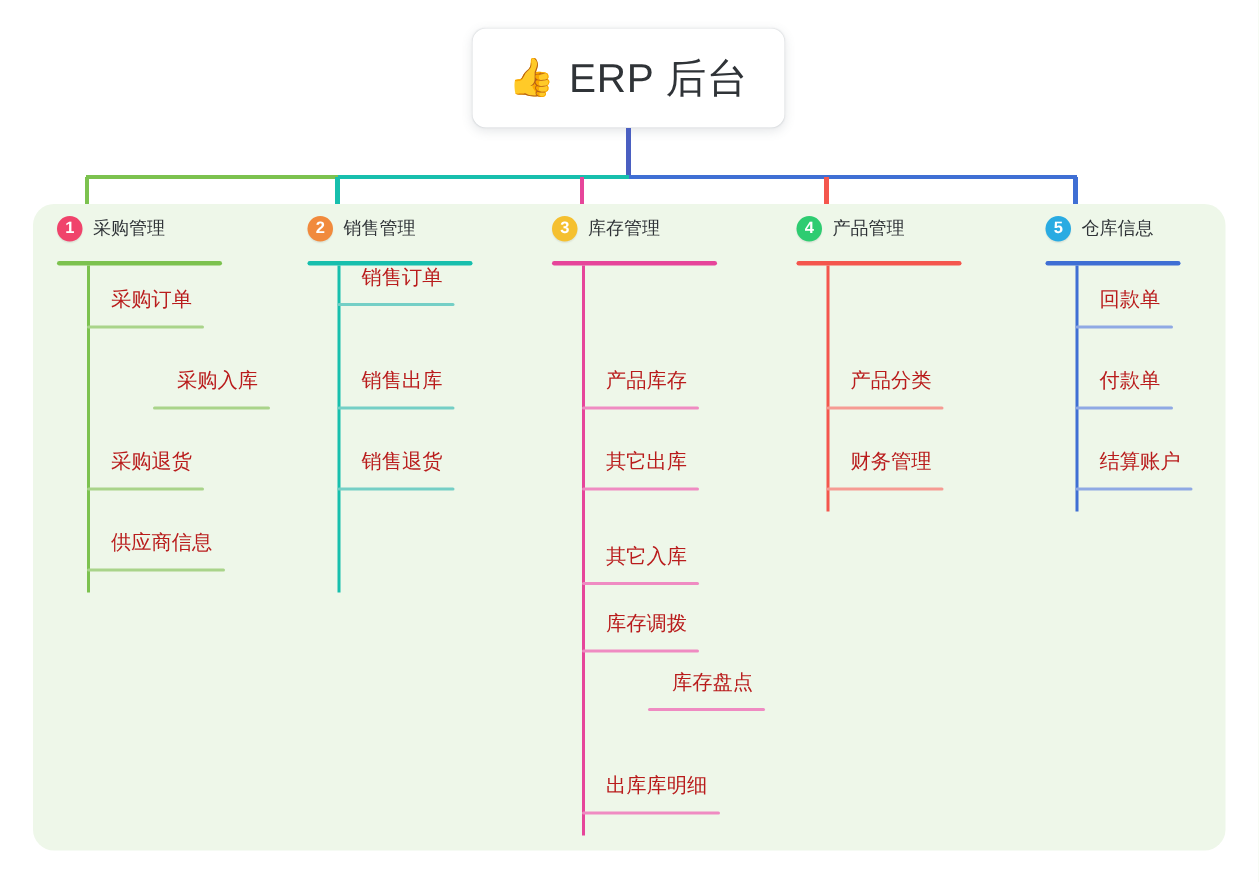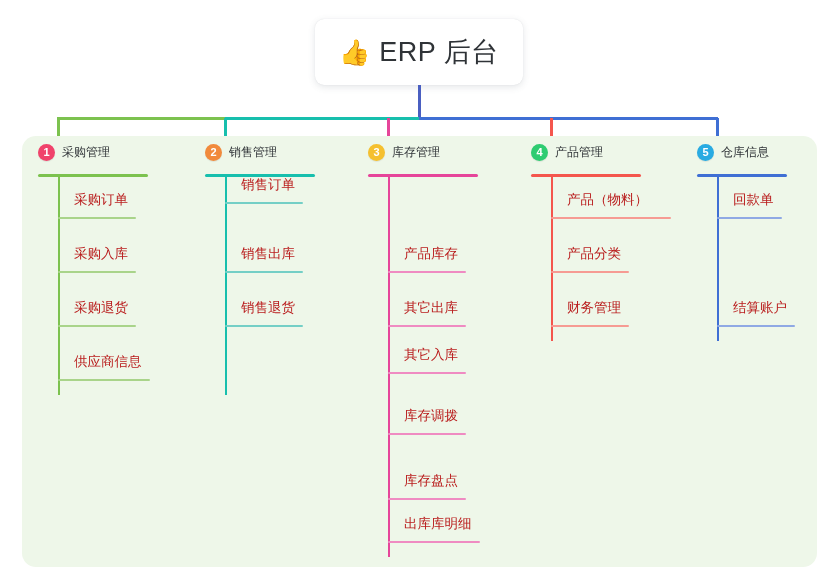--- a/index.html
+++ b/index.html
@@ -105,21 +105,21 @@
         <div class="col-head">
           <span class="badge" style="background: rgb(240, 67, 107);">1</span>
           <span class="col-title">采购管理</span>
         </div>
         <div class="head-rule" style="background: rgb(124, 194, 79); width: 110px;"></div>
         <div class="spine" style="background: rgb(124, 194, 79); height: 218px;"></div>
         <div class="item" style="top: 41px; width: 120px;">
           <div class="item-label">采购订单</div>
           <div class="item-rule" style="background: rgb(169, 212, 138); width: 78.4px;"></div>
         </div>
-        <div class="item" style="top: 95px; width: 120px;">
+        <div class="item" style="top: 95px; width: 120px; margin-left: 44px;">
           <div class="item-label">采购入库</div>
           <div class="item-rule" style="background: rgb(169, 212, 138); width: 78.4px;"></div>
         </div>
         <div class="item" style="top: 149px; width: 120px;">
           <div class="item-label">采购退货</div>
           <div class="item-rule" style="background: rgb(169, 212, 138); width: 78.4px;"></div>
         </div>
         <div class="item" style="top: 203px; width: 120px;">
           <div class="item-label">供应商信息</div>
           <div class="item-rule" style="background: rgb(169, 212, 138); width: 92px;"></div>
@@ -153,68 +153,68 @@
         <div class="head-rule" style="background: rgb(230, 69, 154); width: 110px;"></div>
         <div class="spine" style="background: rgb(230, 69, 154); height: 380px;"></div>
         <div class="item" style="top: 95px; width: 120px;">
           <div class="item-label">产品库存</div>
           <div class="item-rule" style="background: rgb(239, 139, 194); width: 78.4px;"></div>
         </div>
         <div class="item" style="top: 149px; width: 120px;">
           <div class="item-label">其它出库</div>
           <div class="item-rule" style="background: rgb(239, 139, 194); width: 78.4px;"></div>
         </div>
-        <div class="item" style="top: 196px; width: 120px;">
+        <div class="item" style="top: 212px; width: 120px;">
           <div class="item-label">其它入库</div>
           <div class="item-rule" style="background: rgb(239, 139, 194); width: 78.4px;"></div>
         </div>
         <div class="item" style="top: 257px; width: 120px;">
           <div class="item-label">库存调拨</div>
           <div class="item-rule" style="background: rgb(239, 139, 194); width: 78.4px;"></div>
         </div>
-        <div class="item" style="top: 322px; width: 120px;">
+        <div class="item" style="top: 296px; width: 120px; margin-left: 44px;">
           <div class="item-label">库存盘点</div>
           <div class="item-rule" style="background: rgb(239, 139, 194); width: 78.4px;"></div>
         </div>
         <div class="item" style="top: 365px; width: 120px;">
           <div class="item-label">出库库明细</div>
           <div class="item-rule" style="background: rgb(239, 139, 194); width: 92px;"></div>
         </div>
       </div>
       <div class="col" style="left: 531px; width: 150px; height: 431px; top: 136px;">
         <div class="col-head">
           <span class="badge" style="background: rgb(46, 204, 113);">4</span>
           <span class="col-title">产品管理</span>
         </div>
         <div class="head-rule" style="background: rgb(244, 86, 77); width: 110px;"></div>
         <div class="spine" style="background: rgb(244, 86, 77); height: 164px;"></div>
-        <div class="item" style="top: 41px; width: 120px;">
-          <div class="item-label">产品（物料）</div>
-          <div class="item-rule" style="background: rgb(246, 155, 147); width: 120px;"></div>
-        </div>
         <div class="item" style="top: 95px; width: 120px;">
           <div class="item-label">产品分类</div>
           <div class="item-rule" style="background: rgb(246, 155, 147); width: 78.4px;"></div>
         </div>
         <div class="item" style="top: 149px; width: 120px;">
           <div class="item-label">财务管理</div>
           <div class="item-rule" style="background: rgb(246, 155, 147); width: 78.4px;"></div>
         </div>
       </div>
       <div class="col" style="left: 697px; width: 130px; height: 431px; top: 136px;">
         <div class="col-head">
           <span class="badge" style="background: rgb(41, 171, 226);">5</span>
           <span class="col-title">仓库信息</span>
         </div>
         <div class="head-rule" style="background: rgb(63, 111, 212); width: 90px;"></div>
         <div class="spine" style="background: rgb(63, 111, 212); height: 164px;"></div>
         <div class="item" style="top: 41px; width: 100px;">
           <div class="item-label">回款单</div>
           <div class="item-rule" style="background: rgb(143, 169, 228); width: 64.8px;"></div>
         </div>
+        <div class="item" style="top: 95px; width: 100px;">
+          <div class="item-label">付款单</div>
+          <div class="item-rule" style="background: rgb(143, 169, 228); width: 64.8px;"></div>
+        </div>
         <div class="item" style="top: 149px; width: 100px;">
           <div class="item-label">结算账户</div>
           <div class="item-rule" style="background: rgb(143, 169, 228); width: 78.4px;"></div>
         </div>
       </div>
     </div>
 
 </div>
 
 </body></html>

